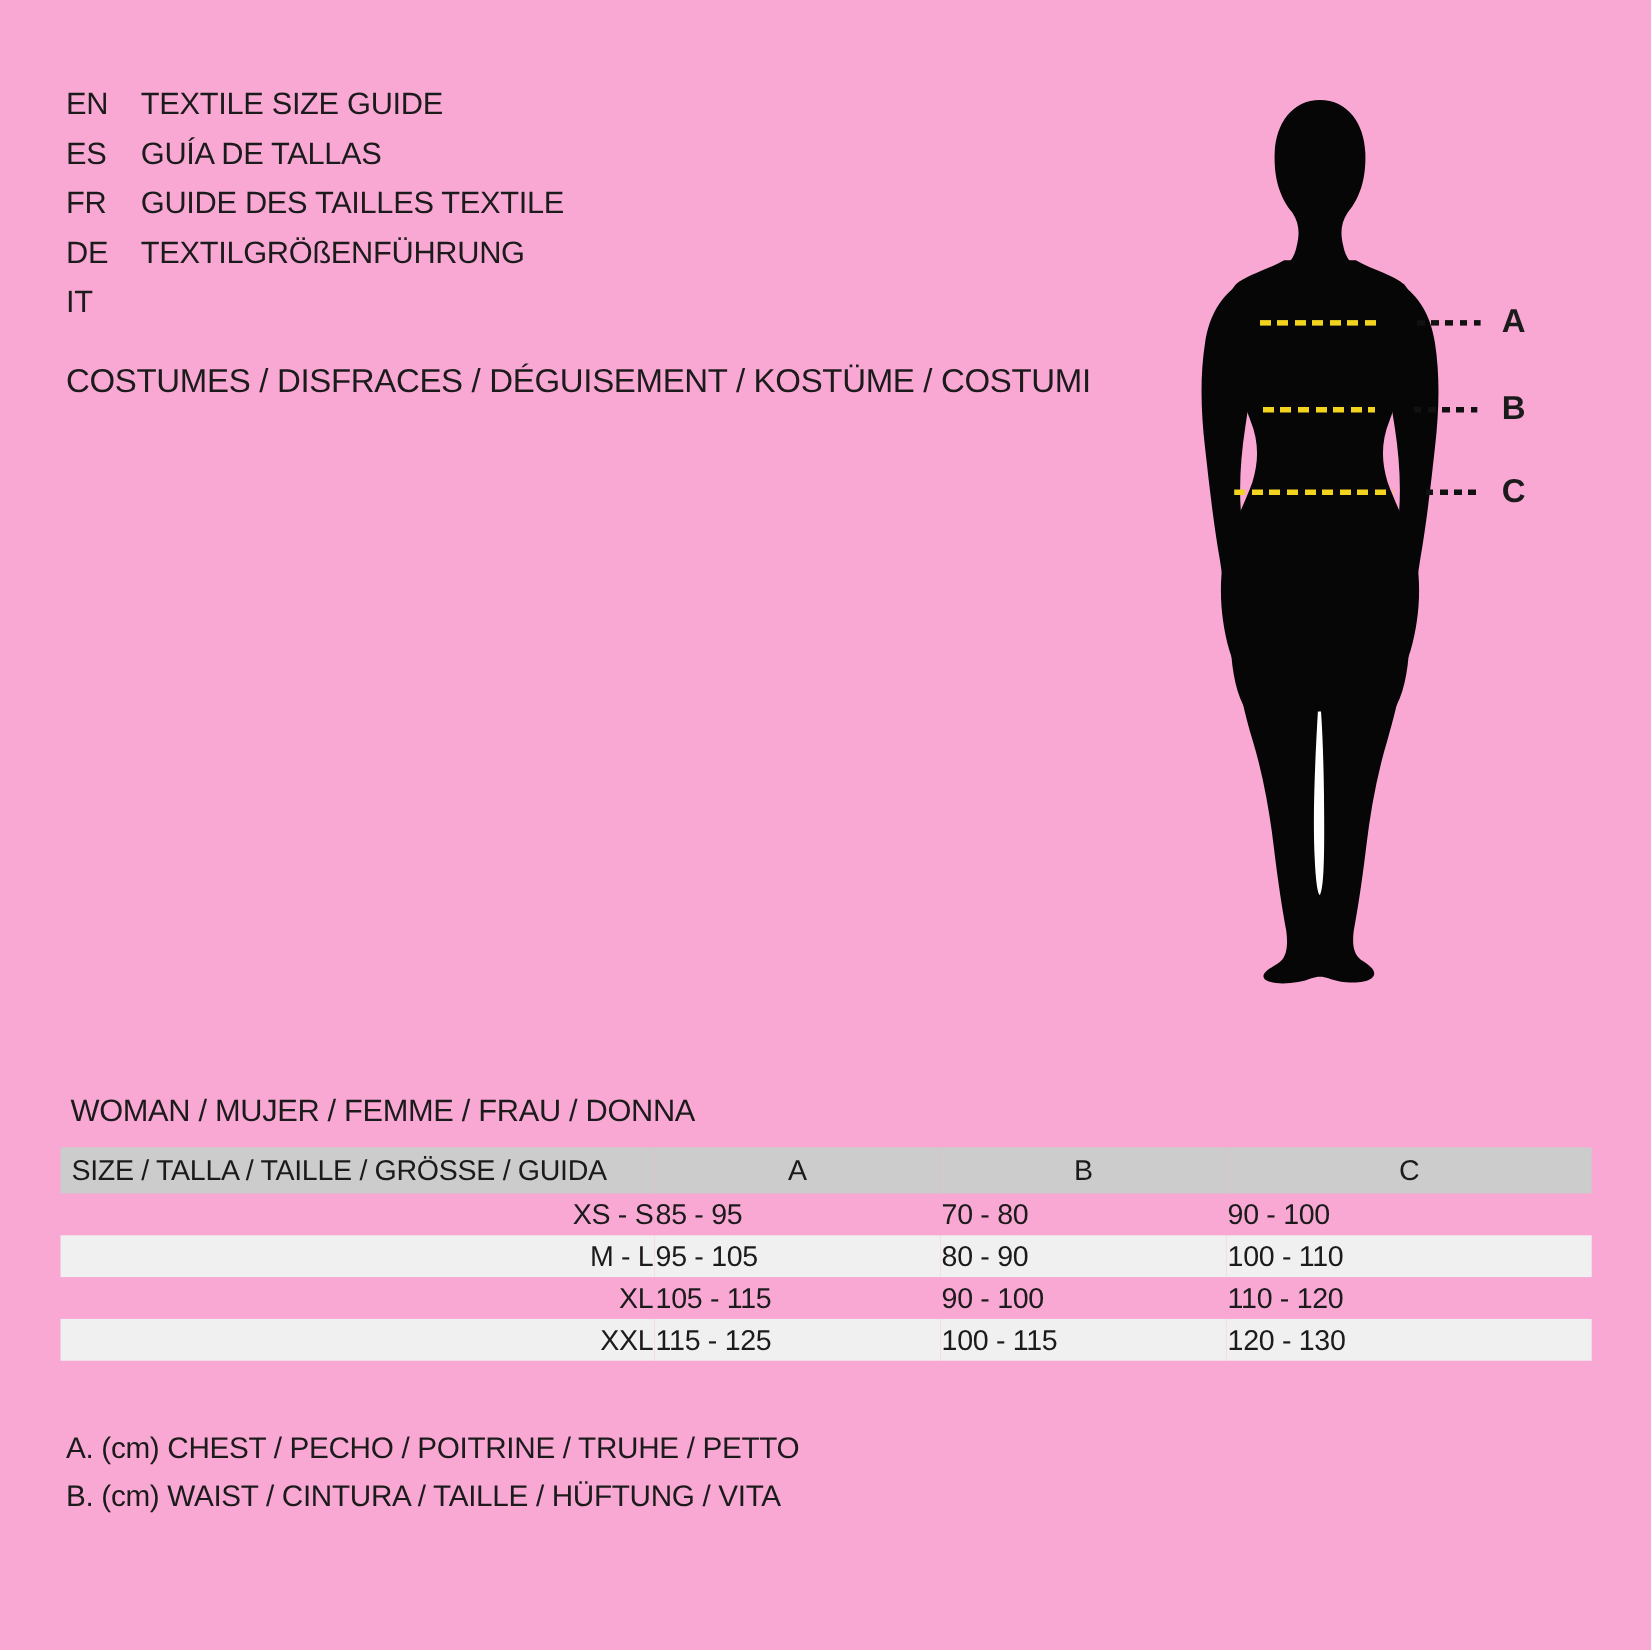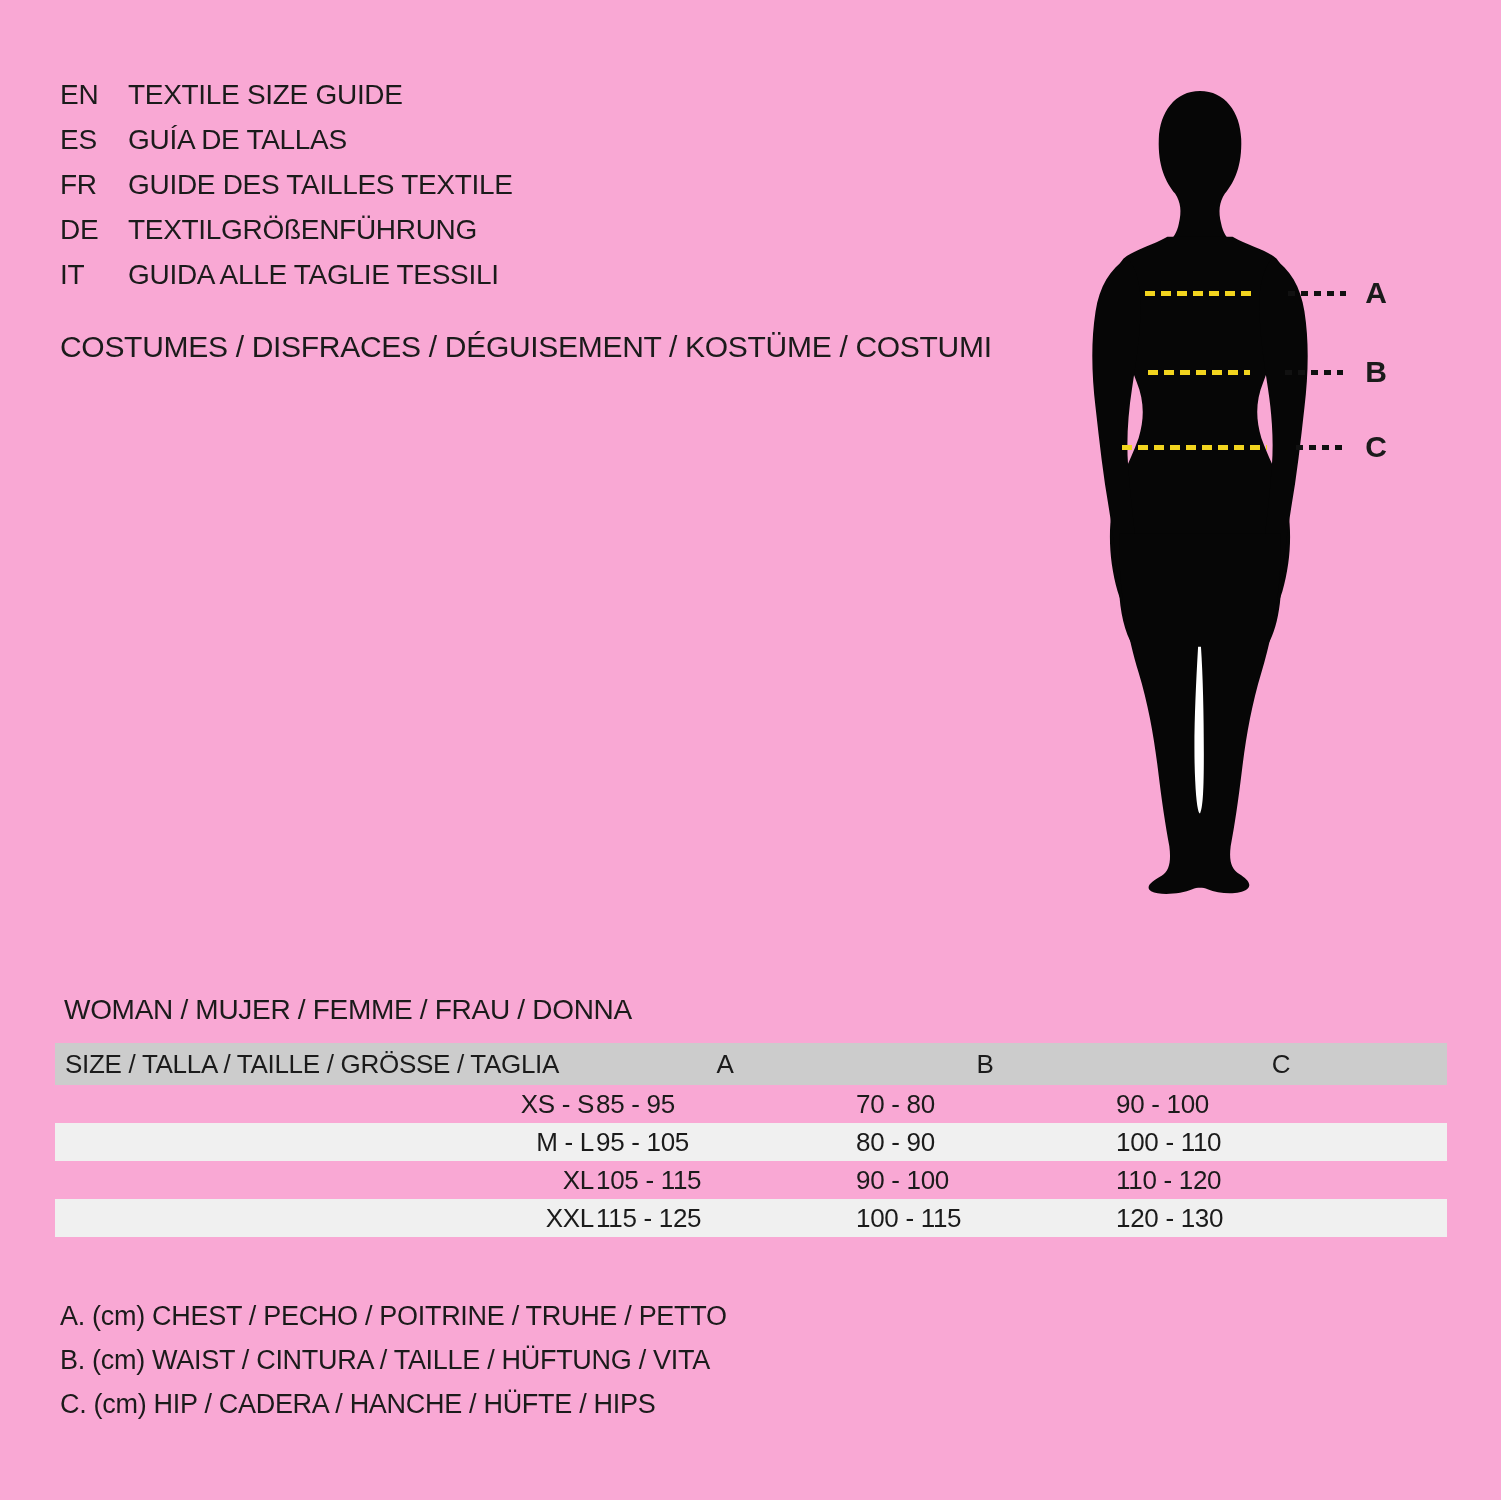--- a/index.html
+++ b/index.html
@@ -71,21 +71,20 @@
     <div class="lang-row">
       <span class="lang-code">FR</span>
       <span class="lang-label">GUIDE DES TAILLES TEXTILE</span>
     </div>
     <div class="lang-row">
       <span class="lang-code">DE</span>
       <span class="lang-label">TEXTILGRÖßENFÜHRUNG</span>
     </div>
     <div class="lang-row">
       <span class="lang-code">IT</span>
-      <span class="lang-label">GUIDA ALLE TAGLIE TESSILI</span>
     </div>
   </section>
 
   <h1 class="category-title">COSTUMES / DISFRACES / DÉGUISEMENT / KOSTÜME / COSTUMI</h1>
 
   <figure class="diagram">
     <svg class="silhouette" width="230" height="860" viewBox="0 0 240 880" aria-hidden="true">
 
       <path fill="#060606" d="M120 8 C146 8 162 30 163 58 C164 86 156 103 146 115 C140 124 139 134 142 146 C144 156 148 162 154 166 L86 166 C92 162 96 156 98 146 C101 134 100 124 94 115 C84 103 76 86 77 58 C78 30 94 8 120 8 Z"></path>
 
@@ -121,21 +120,21 @@
 
   <table class="size-table">
     <colgroup>
         <col class="c-size">
         <col class="c-a">
         <col class="c-b">
         <col class="c-c">
       </colgroup>
     <thead>
       <tr>
-        <th class="size-col">SIZE / TALLA / TAILLE / GRÖSSE / TAGLIA</th>
+        <th class="size-col">SIZE / TALLA / TAILLE / GRÖSSE / GUIDA</th>
         <th>A</th>
         <th>B</th>
         <th>C</th>
       </tr>
     </thead>
     <tbody>
       <tr>
         <td class="size-col">XS - S</td>
         <td>85 - 95</td>
         <td>70 - 80</td>
@@ -158,16 +157,15 @@
         <td>115 - 125</td>
         <td>100 - 115</td>
         <td>120 - 130</td>
       </tr>
     </tbody>
   </table>
 
   <section class="legend">
     <div class="legend-row">A. (cm) CHEST / PECHO / POITRINE / TRUHE / PETTO</div>
     <div class="legend-row">B. (cm) WAIST / CINTURA / TAILLE / HÜFTUNG / VITA</div>
-    <div class="legend-row">C. (cm) HIP / CADERA / HANCHE / HÜFTE / HIPS</div>
   </section>
 
 </div>
 
 </body></html>

